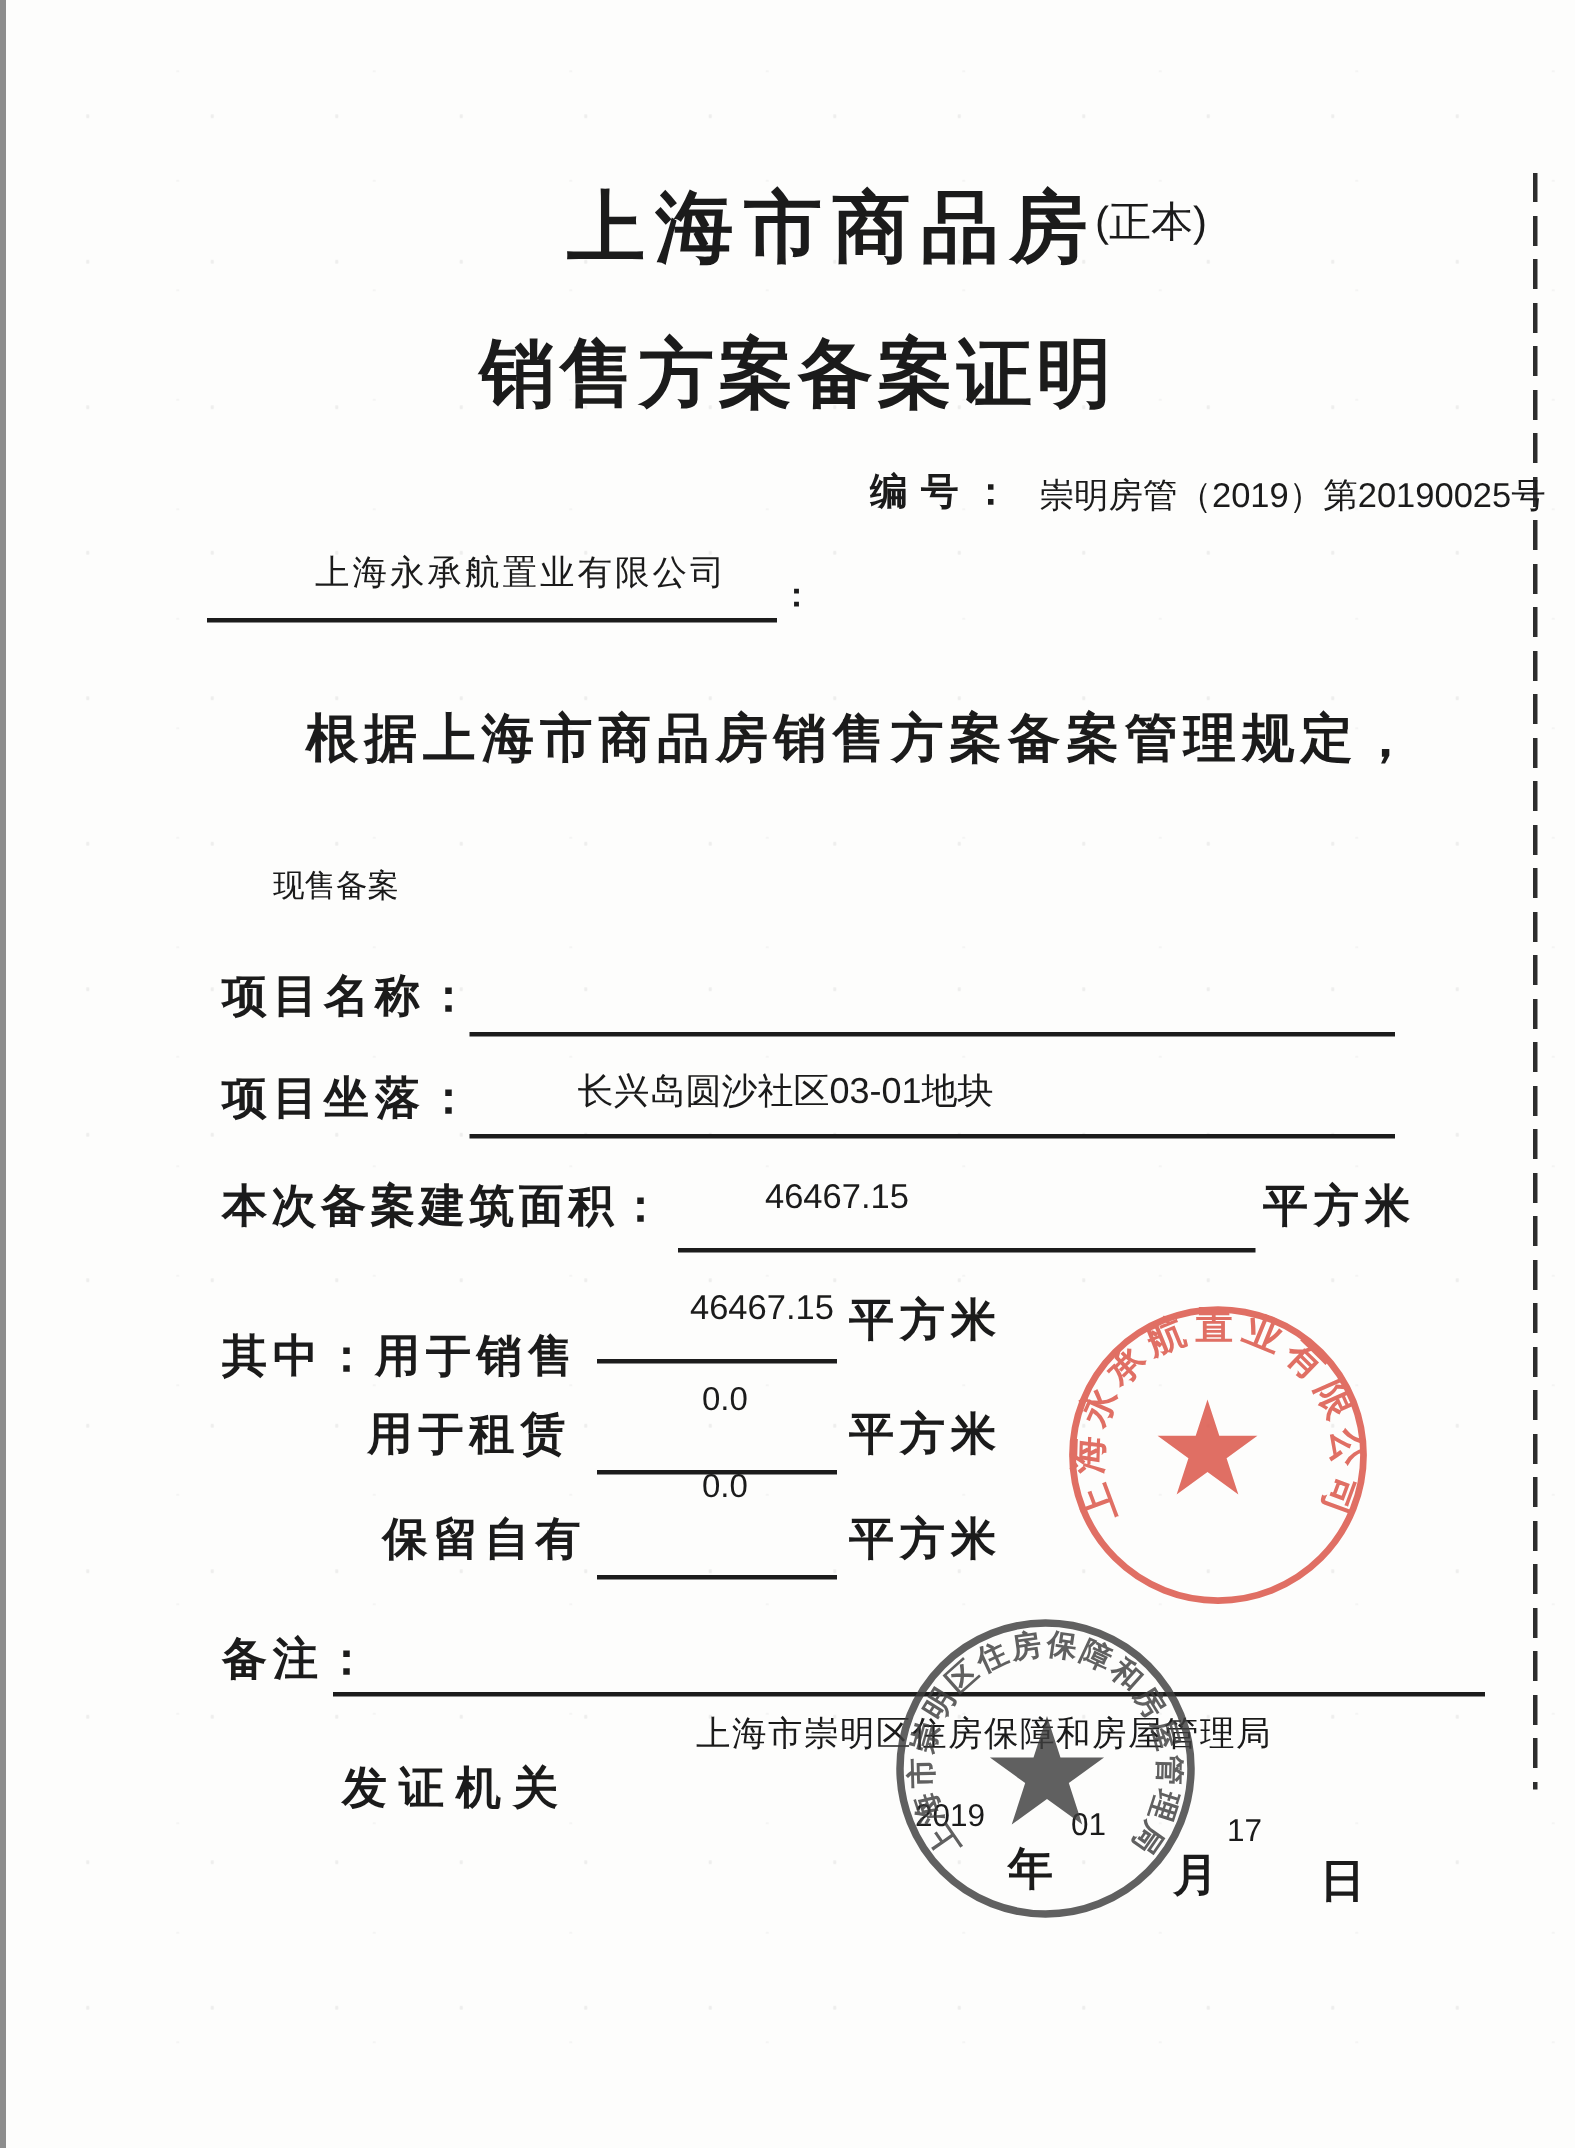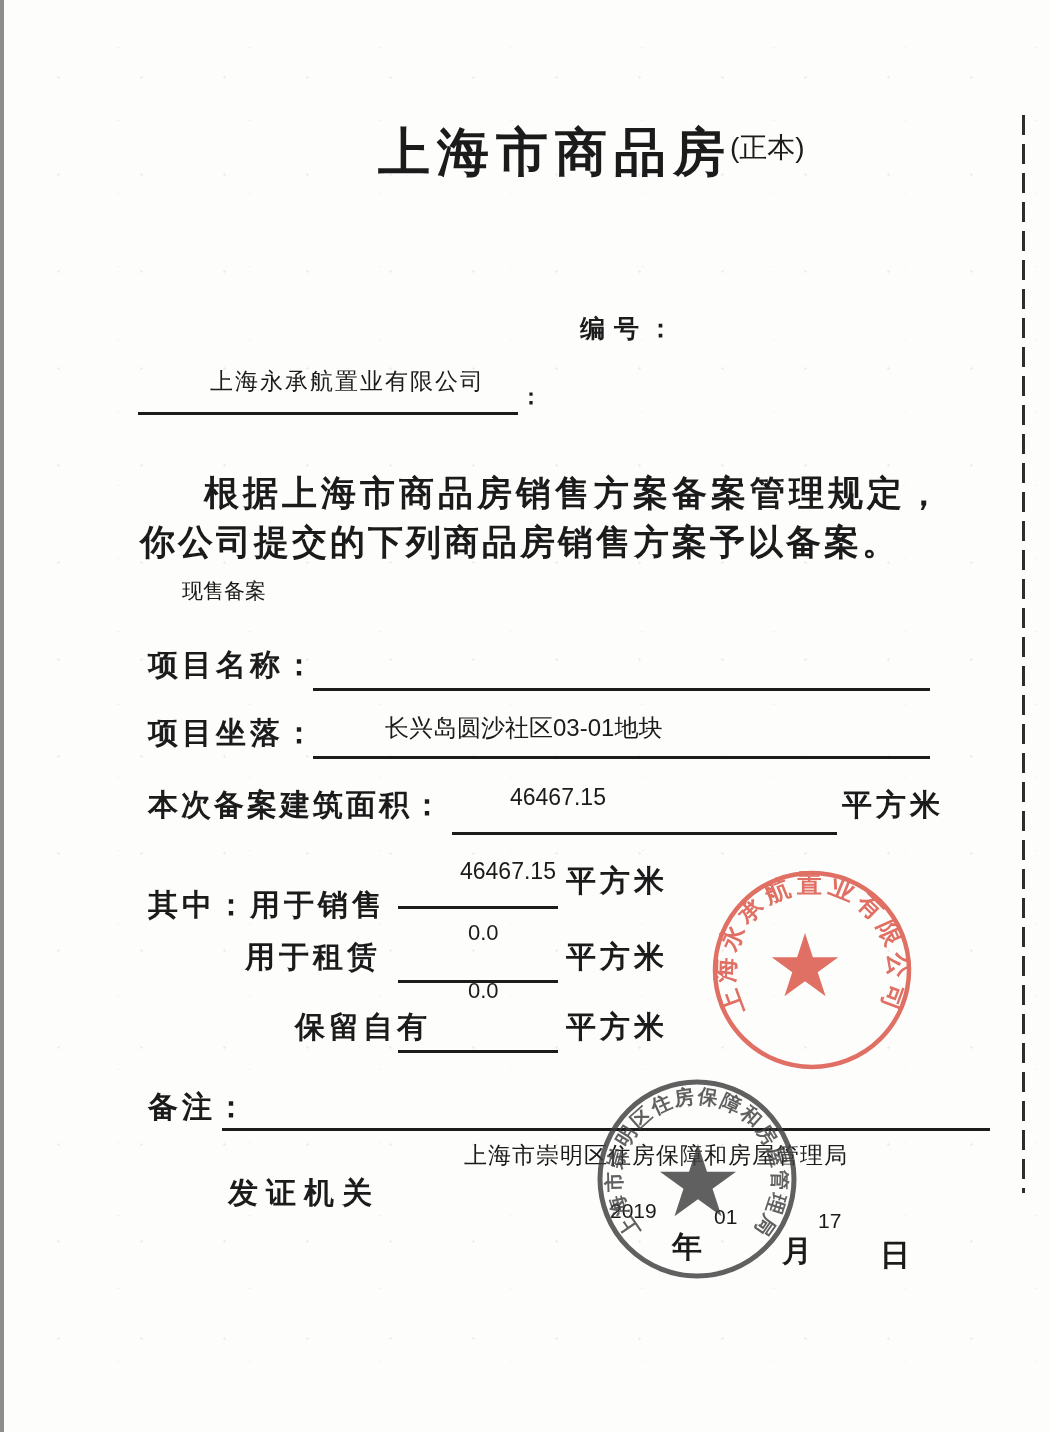--- a/index.html
+++ b/index.html
@@ -43,21 +43,21 @@
   .val-proj-loc{left:385px;top:716px;}
   .lbl-total{left:148px;top:790px;letter-spacing:3px;}
   .val-total{left:510px;top:786px;font-size:23px;}
   .unit-total{left:842px;top:790px;}
   .lbl-sale{left:148px;top:866px;margin-top:24px;}
   .val-sale{left:460px;top:860px;font-size:23px;}
   .unit-sale{left:566px;top:866px;}
   .lbl-rent{left:245px;top:942px;}
   .val-rent{left:468px;top:922px;font-size:22px;}
   .unit-rent{left:566px;top:942px;}
-  .lbl-retain{left:255px;top:1012px;margin-left:40px;}
+  .lbl-retain{left:255px;top:1012px;}
   .val-retain{left:468px;top:980px;font-size:22px;}
   .unit-retain{left:566px;top:1012px;}
   .lbl-remark{left:148px;top:1092px;}
   .val-remark{left:240px;top:1096px;font-size:22px;}
   .authority-print{left:464px;top:1144px;font-size:23px;letter-spacing:1px;}
   .issuing-office{left:228px;top:1178px;font-size:30px;font-weight:600;letter-spacing:8px;}
   .d-year{left:610px;top:1200px;font-size:21px;}
   .d-month{left:714px;top:1206px;font-size:21px;}
   .d-day{left:818px;top:1210px;font-size:21px;}
   .d-ylab{left:672px;top:1232px;font-size:30px;font-weight:600;}
@@ -71,29 +71,30 @@
 </head>
 <body>
 
 <div class="page">
 
   <div class="edge-strip"></div>
   <div class="dash-line"></div>
 
   <div class="abs title1">上海市商品房</div>
   <div class="abs copy-label">(正本)</div>
+  <div class="abs title2">销售方案备案证明</div>
 
   <div class="abs num-label">编号：</div>
+  <div class="abs num-value">崇明房管（2019）第20190025号</div>
 
   <div class="abs addressee">上海永承航置业有限公司</div>
   <div class="u" style="left:138px;top:412px;width:380px;"></div>
   <div class="abs addressee-colon">：</div>
 
   <div class="abs body1">根据上海市商品房销售方案备案管理规定，</div>
-  <div class="abs body2">你公司提交的下列商品房销售方案予以备案。</div>
   <div class="abs filing-type">现售备案</div>
 
   <div class="abs flabel lbl-proj-name">项目名称：</div>
   <div class="u" style="left:313px;top:688px;width:617px;"></div>
 
   <div class="abs flabel lbl-proj-loc">项目坐落：</div>
   <div class="u" style="left:313px;top:756px;width:617px;"></div>
   <div class="abs fvalue val-proj-loc">长兴岛圆沙社区03-01地块</div>
 
   <div class="abs flabel lbl-total">本次备案建筑面积：</div>

